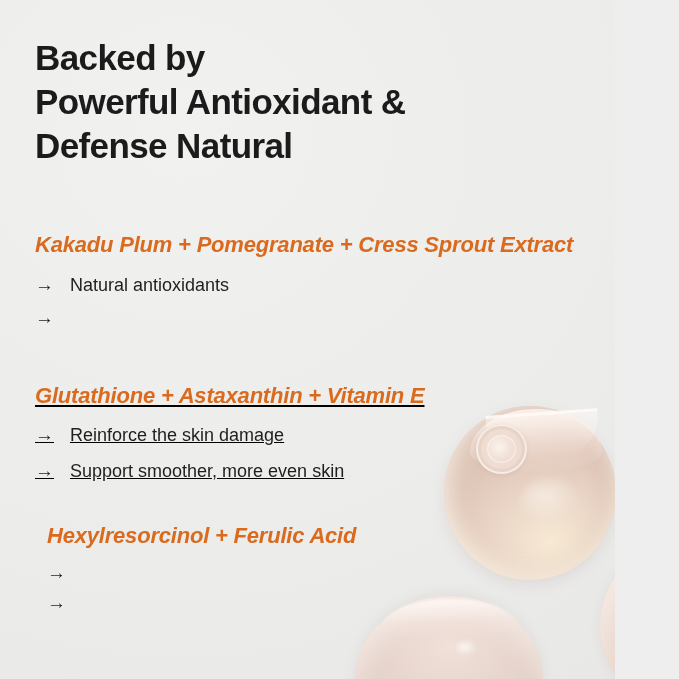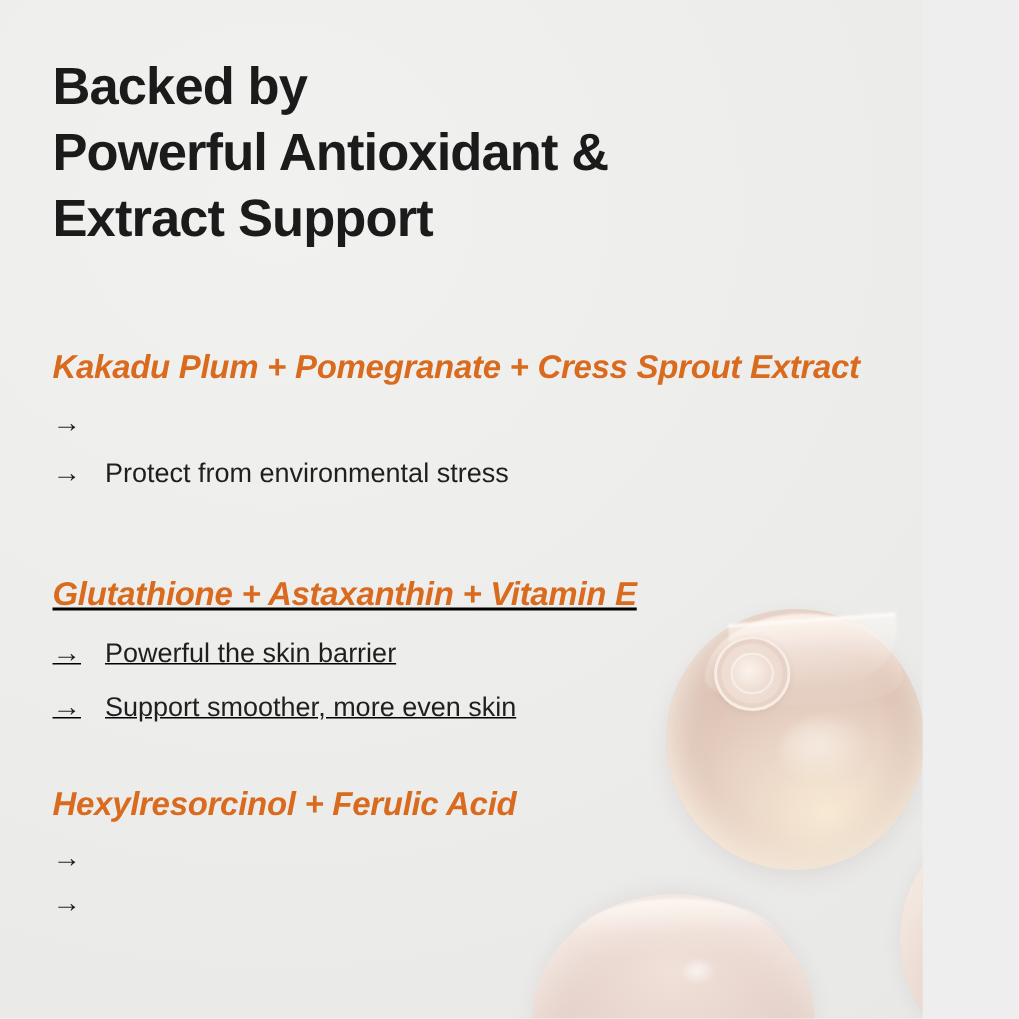--- a/index.html
+++ b/index.html
@@ -263,21 +263,21 @@
     color: #1f1f1f;
     text-align: left;
   }
   .bullet-text {
     flex: 0 1 auto;
   }
 
   
   #section-1 { margin-top: 64px; }
   #section-2 { margin-top: 56px; text-decoration: underline; }
-  #section-3 { margin-top: 40px; }
+  #section-3 { margin-top: 40px; margin-left: 12px; }
 </style>
 </head>
 <body>
 
 <div id="infographic">
 
   <div class="capsule-layer">
     <div class="capsule" id="capsule-main"></div>
     <div id="capsule-main-gloss"></div>
     <div id="capsule-main-crescent"></div>
@@ -294,42 +294,42 @@
     <div id="capsule-bottom-right-crescent"></div>
     <div id="capsule-bottom-right-droplet"></div>
     <div id="capsule-bottom-right-droplet2"></div>
   </div>
 
   <div class="content">
 
     <h1 id="page-title">
       <span class="title-line">Backed by</span>
       <span class="title-line">Powerful Antioxidant &amp;</span>
-      <span class="title-line">Extract Support</span>
+      <span class="title-line">Defense Natural</span>
     </h1>
 
     <div class="section" id="section-1">
       <h2 class="section-heading">Kakadu Plum + Pomegranate + Cress Sprout Extract</h2>
       <ul class="bullet-list">
         <li class="bullet-item">
           <span class="arrow-icon">→</span>
-        </li>
-        <li class="bullet-item">
-          <span class="arrow-icon">→</span>
-          <span class="bullet-text">Protect from environmental stress</span>
+          <span class="bullet-text">Natural antioxidants</span>
+        </li>
+        <li class="bullet-item">
+          <span class="arrow-icon">→</span>
         </li>
       </ul>
     </div>
 
     <div class="section" id="section-2">
       <h2 class="section-heading">Glutathione + Astaxanthin + Vitamin E</h2>
       <ul class="bullet-list">
         <li class="bullet-item">
           <span class="arrow-icon">→</span>
-          <span class="bullet-text">Powerful the skin barrier</span>
+          <span class="bullet-text">Reinforce the skin damage</span>
         </li>
         <li class="bullet-item">
           <span class="arrow-icon">→</span>
           <span class="bullet-text">Support smoother, more even skin</span>
         </li>
       </ul>
     </div>
 
     <div class="section" id="section-3">
       <h2 class="section-heading">Hexylresorcinol + Ferulic Acid</h2>

